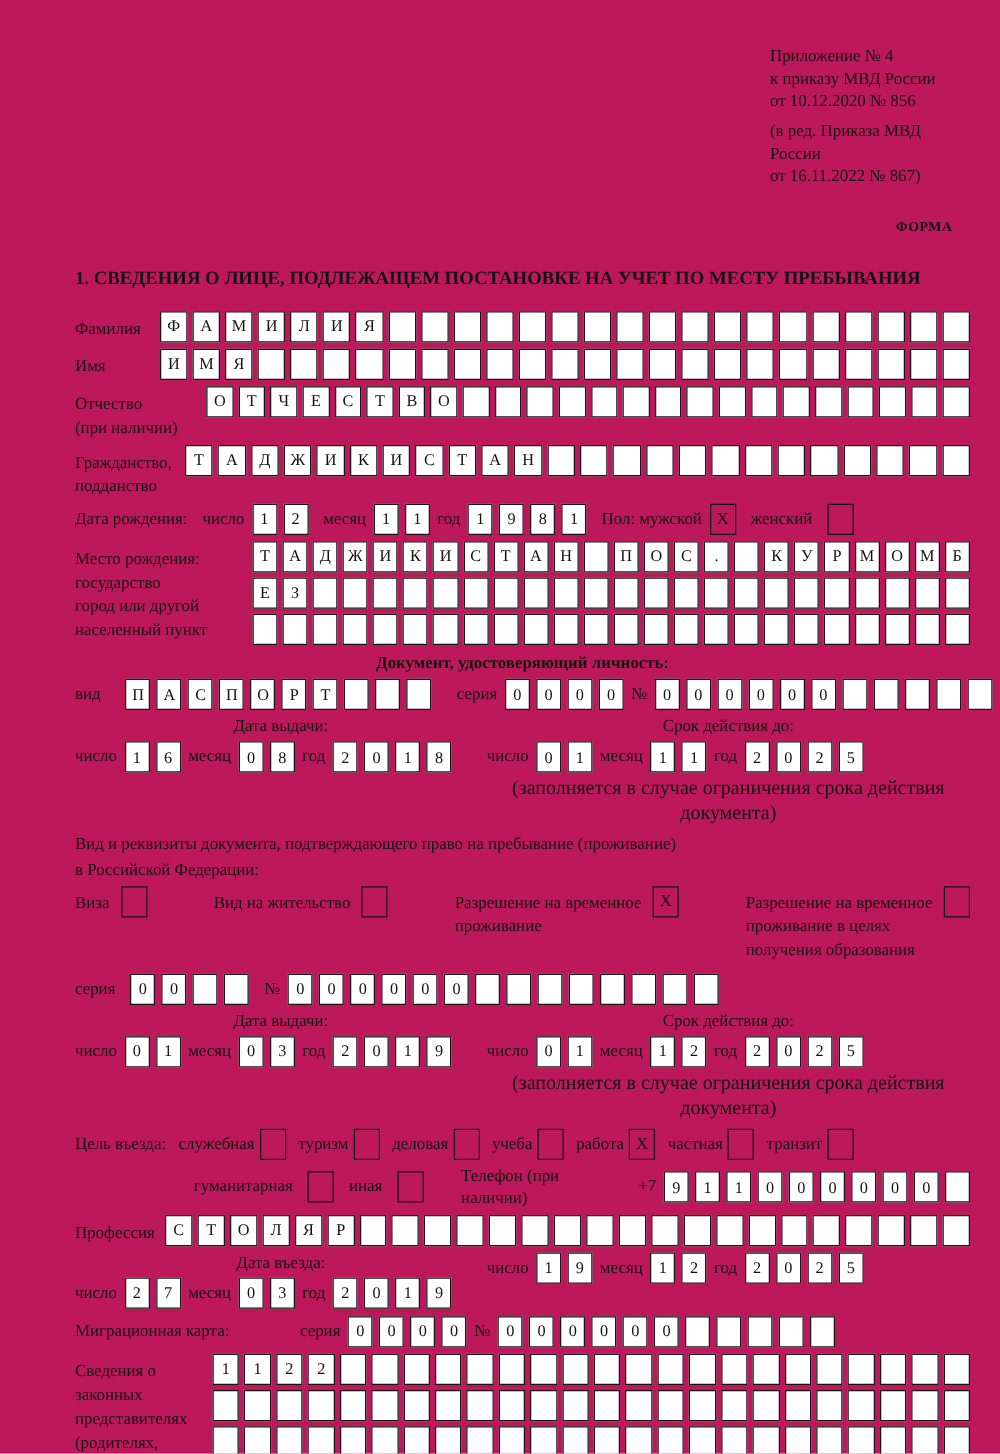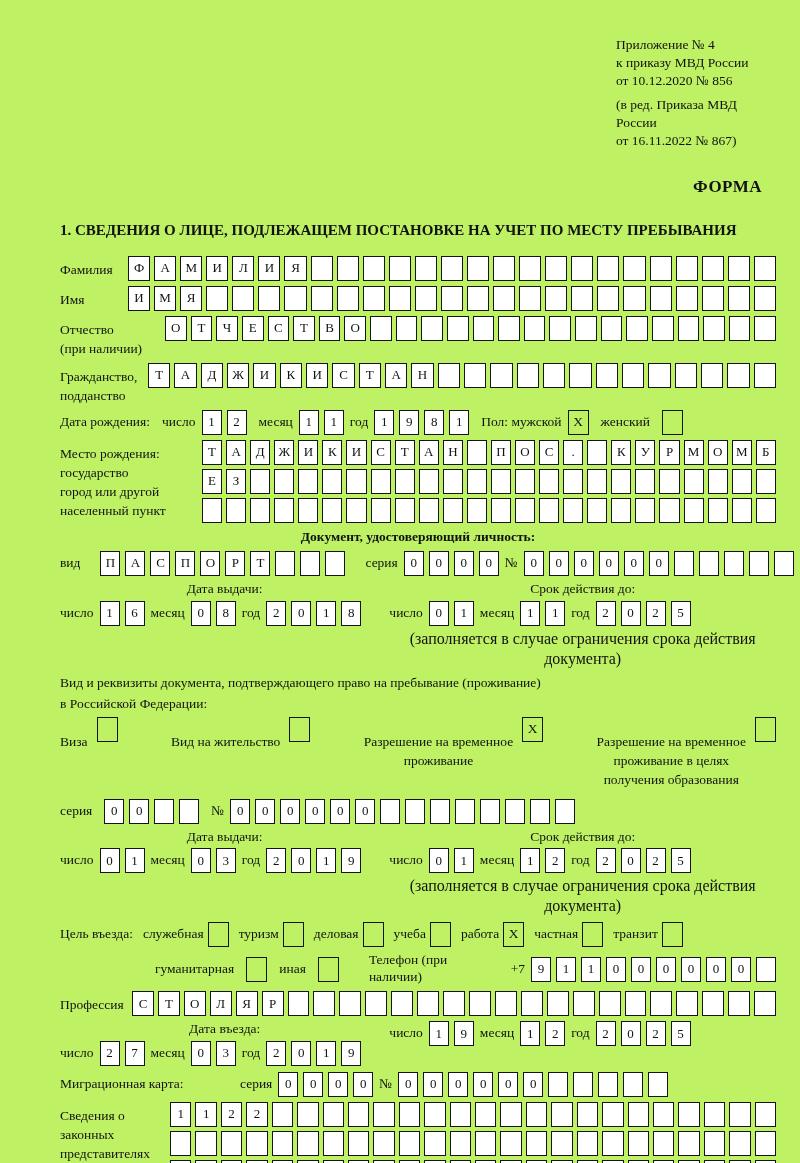--- a/index.html
+++ b/index.html
@@ -1,26 +1,26 @@
 <!DOCTYPE html>
 <html><head>
 <meta charset="utf-8">
 <style>
   html,body{margin:0;padding:0;background:#ffffff;}
   .page{
     width:800px;height:1163px;box-sizing:border-box;
     padding:36px 24px 16px 60px;
-    background:#bef264;color:#121212;
+    background:#be185d;color:#121212;
     font-family:"Liberation Serif","DejaVu Serif",serif;
     font-size:13.5px;line-height:1.25;overflow:hidden;
   }
   
   .hdr{margin-left:556px;line-height:18px;}
   .hdr-amend{margin-top:6px;}
-  .forma{font-weight:bold;text-align:right;margin:26px 14px 0 0;font-size:17px;letter-spacing:.5px;}
+  .forma{font-weight:bold;text-align:right;margin:26px 14px 0 0;font-size:11px;letter-spacing:.5px;}
   
   .title{text-align:center;font-weight:bold;font-size:15px;margin-top:22px;line-height:22px;letter-spacing:.2px;}
   .blank-ul{display:inline-block;width:54px;border-bottom:2px solid #333;margin-left:10px;vertical-align:baseline;}
   .sec{font-weight:bold;font-size:15px;margin:24px 0 16px 0;}
   
   .frow{display:flex;align-items:flex-start;margin-bottom:5px;}
   .irow{display:flex;align-items:center;margin-bottom:5px;flex-wrap:nowrap;}
   .flabel{flex:none;line-height:19px;padding-top:4px;}
   .w68{width:68px;} .w105{width:105px;} .w88{width:88px;} .w142{width:142px;} .w110{width:110px;} .w72{width:72px;} .w150{width:150px;}
   .cell{box-sizing:border-box;height:25px;border:1.6px solid #151515;display:inline-flex;align-items:center;justify-content:center;font-size:13px;background:#fff;}
@@ -34,21 +34,21 @@
   
   .dates{display:flex;margin:2px 0 6px 0;}
   .d-left{width:46%;box-sizing:border-box;}
   .d-right{width:54%;box-sizing:border-box;}
   .d-head{text-align:center;margin-bottom:3px;}
   .d-line{display:flex;align-items:center;gap:6px;}
   .d-note{font-size:16px;text-align:center;margin-top:3px;}
   
   .opts-row{display:flex;justify-content:space-between;align-items:flex-start;margin:4px 0 10px 0;}
   .opt{display:flex;align-items:flex-start;gap:9px;}
-  .opt-label{text-align:center;line-height:19px;padding-top:3px;margin-top:12px;}
+  .opt-label{text-align:left;line-height:19px;padding-top:3px;}
   .gap6{width:6px;flex:none;} .gap12{width:12px;flex:none;} .gap20{width:20px;flex:none;} .gap30{width:30px;flex:none;}
   .plabel{padding:0 4px 0 10px;}
 </style>
 </head>
 <body>
 
 <div class="page">
 
   <div class="hdr">
     <div>

